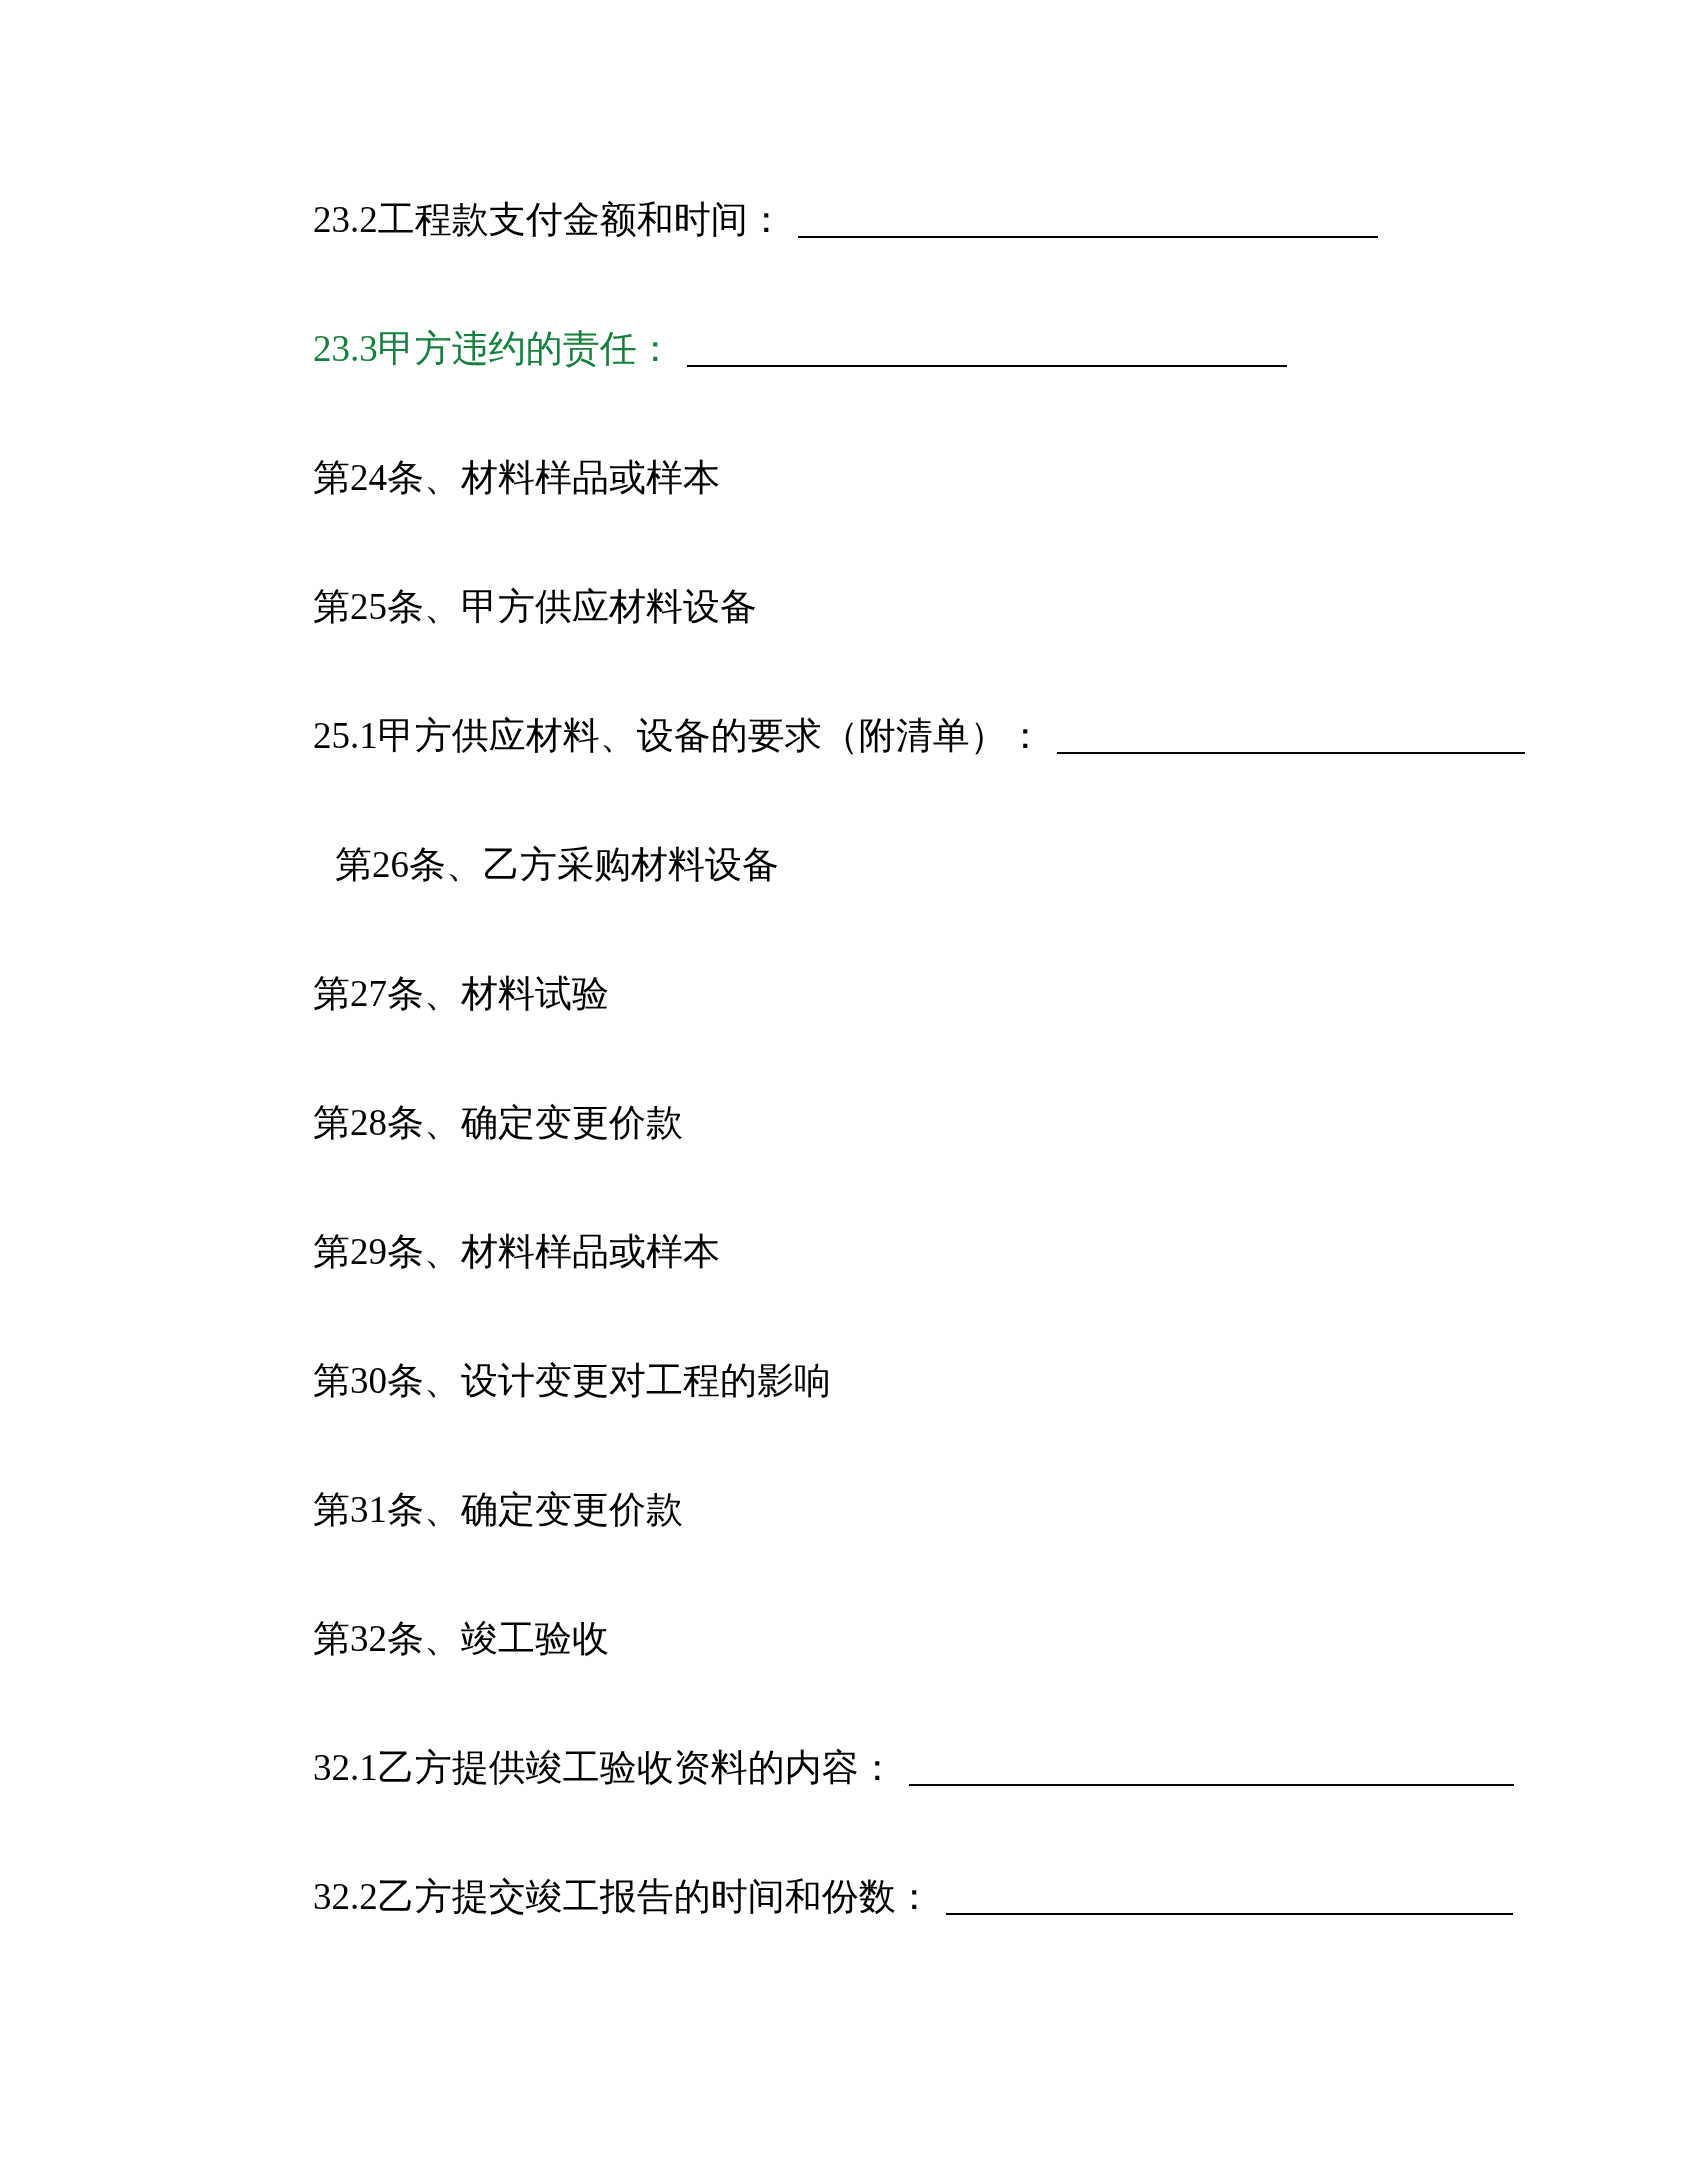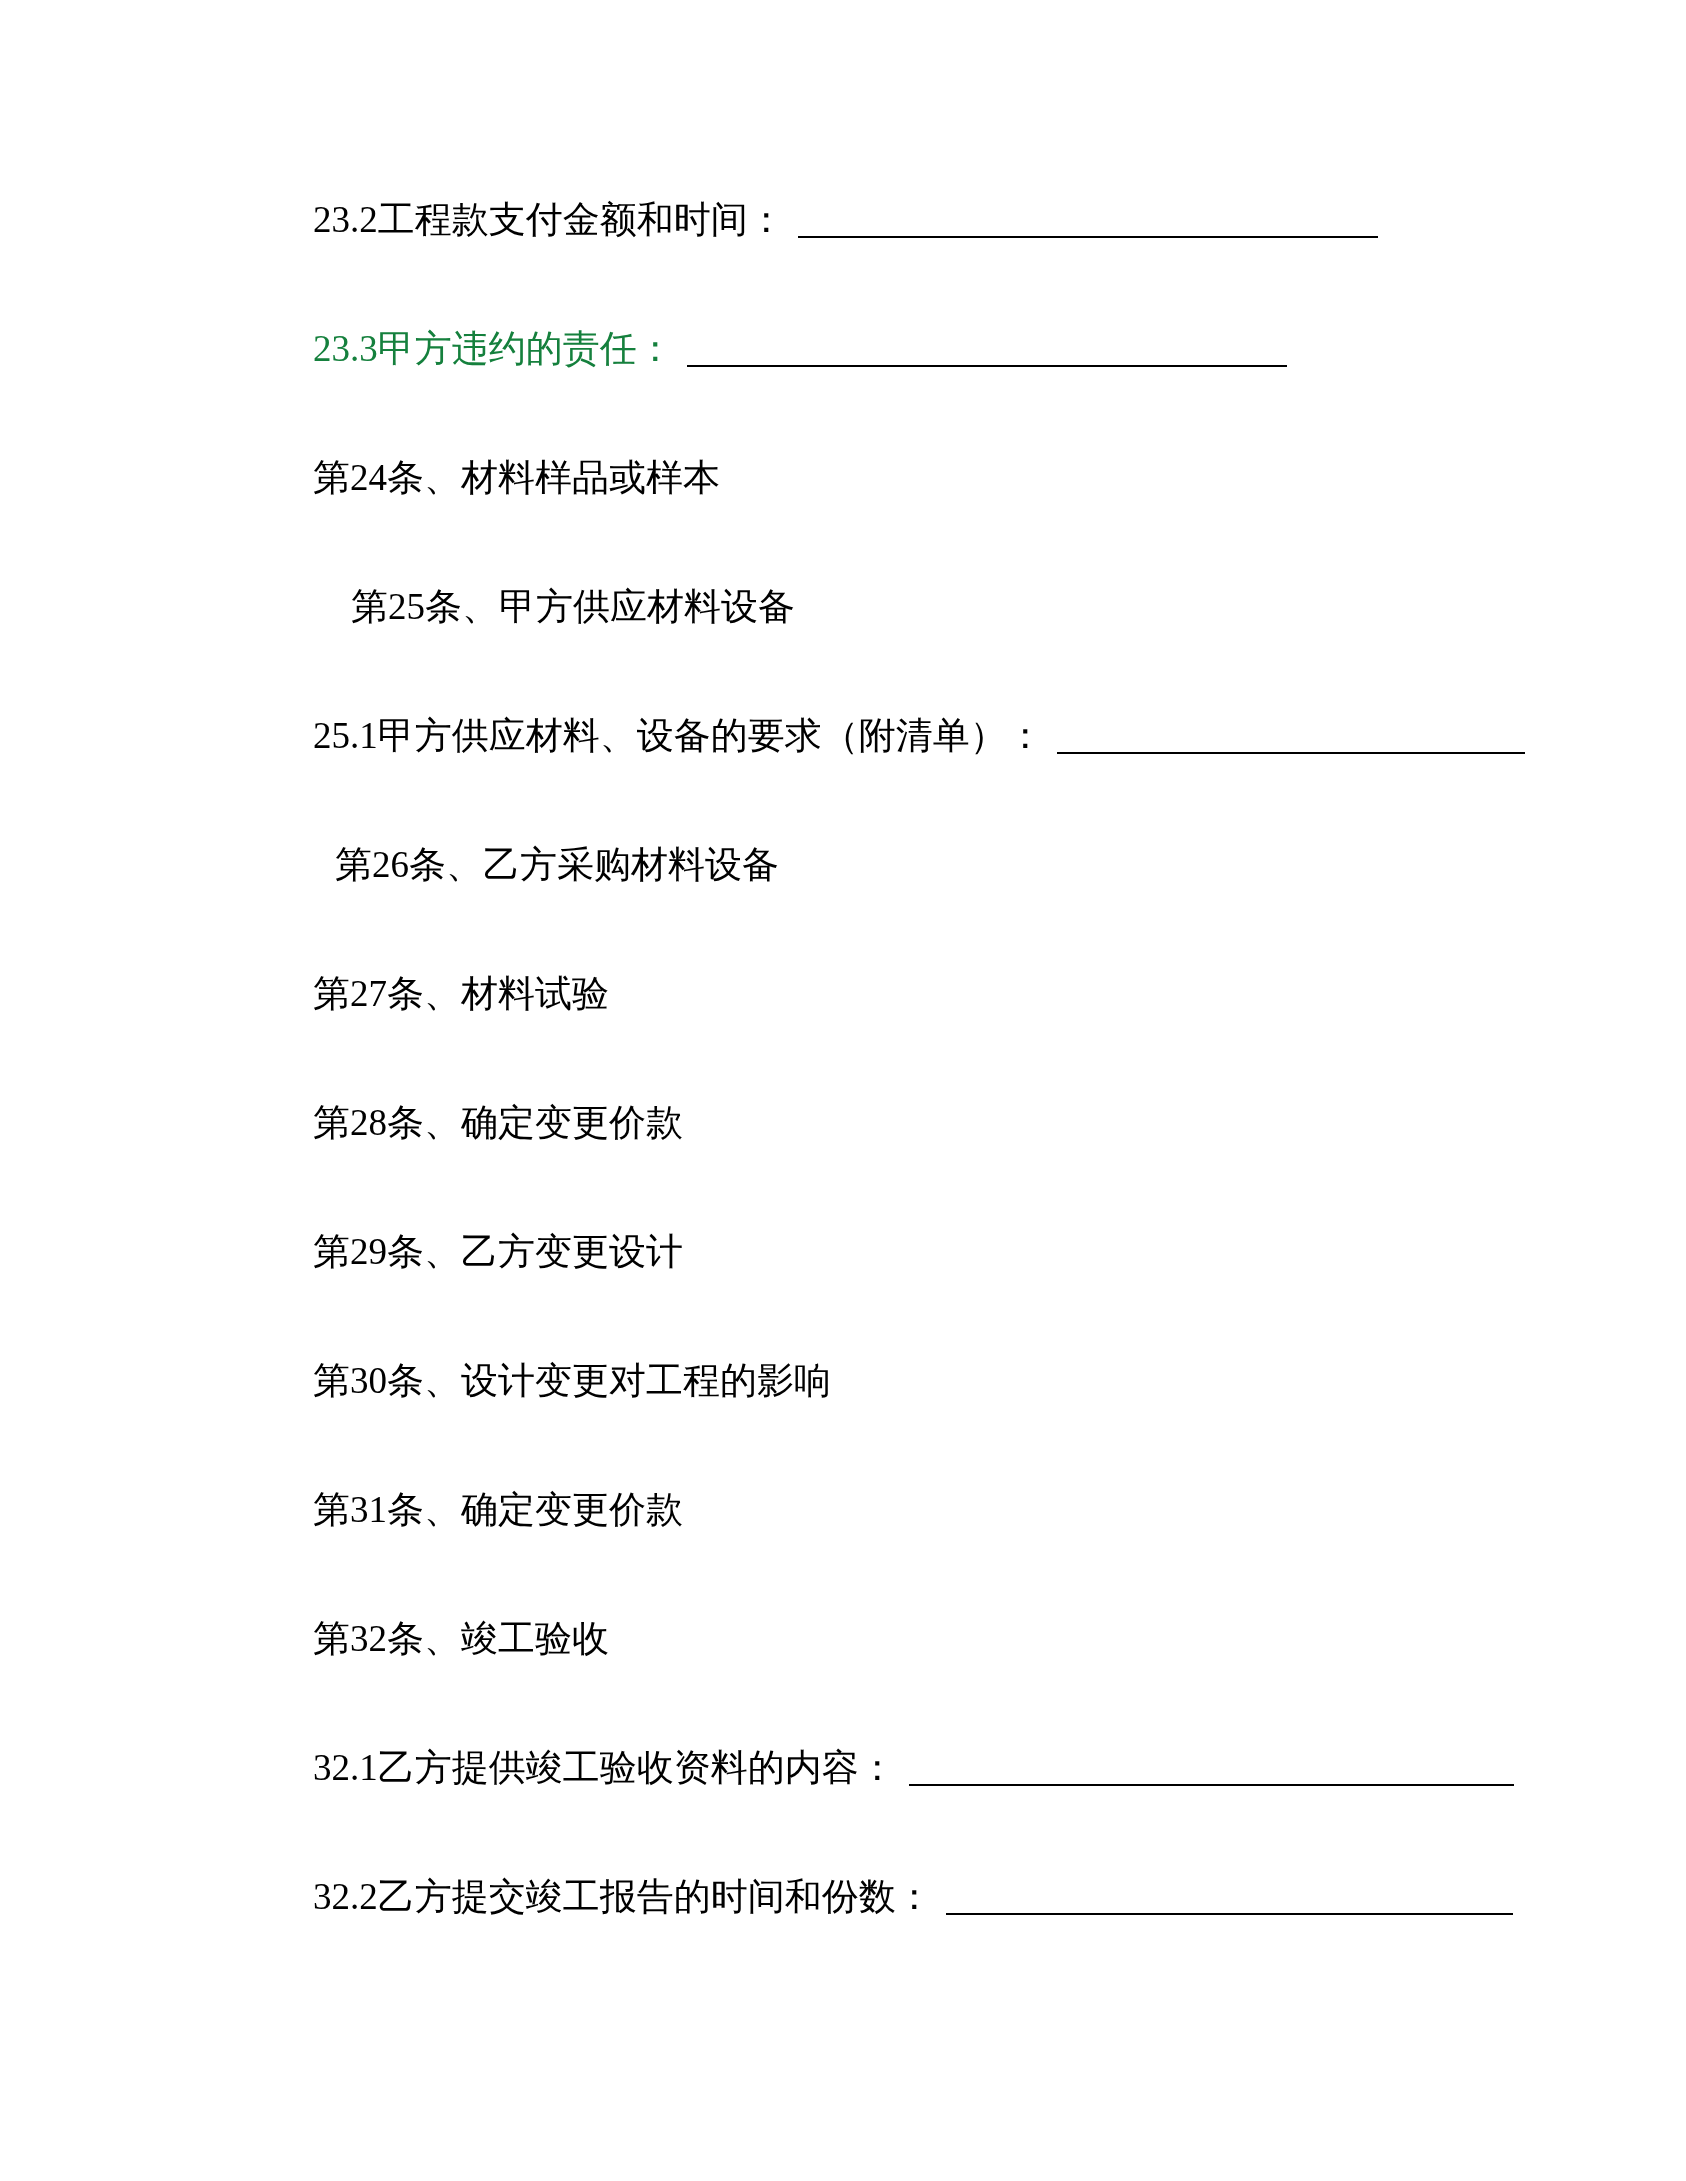--- a/index.html
+++ b/index.html
@@ -41,26 +41,26 @@
   }
 </style>
 </head>
 <body>
 
 <div class="page">
   <div class="content" id="lines-container">
       <p class="line"><span class="clause-text" style="color: rgb(0, 0, 0);">23.2工程款支付金额和时间：</span><span class="blank" style="width: 580px; border-bottom-color: rgb(0, 0, 0);"></span></p>
       <p class="line"><span class="clause-text" style="color: #15803d;">23.3甲方违约的责任：</span><span class="blank" style="width: 600px; border-bottom-color: rgb(0, 0, 0);"></span></p>
       <p class="line"><span class="clause-text" style="color: rgb(0, 0, 0);">第24条、材料样品或样本</span></p>
-      <p class="line"><span class="clause-text" style="color: rgb(0, 0, 0); margin-left: 38px;">第25条、甲方供应材料设备</span></p>
+      <p class="line"><span class="clause-text" style="color: rgb(0, 0, 0);">第25条、甲方供应材料设备</span></p>
       <p class="line"><span class="clause-text" style="color: rgb(0, 0, 0);">25.1甲方供应材料、设备的要求（附清单）：</span><span class="blank" style="width: 468px; border-bottom-color: rgb(0, 0, 0);"></span></p>
       <p class="line"><span class="clause-text" style="color: rgb(0, 0, 0); margin-left: 22px;">第26条、乙方采购材料设备</span></p>
       <p class="line"><span class="clause-text" style="color: rgb(0, 0, 0);">第27条、材料试验</span></p>
       <p class="line"><span class="clause-text" style="color: rgb(0, 0, 0);">第28条、确定变更价款</span></p>
-      <p class="line"><span class="clause-text" style="color: rgb(0, 0, 0);">第29条、乙方变更设计</span></p>
+      <p class="line"><span class="clause-text" style="color: rgb(0, 0, 0);">第29条、材料样品或样本</span></p>
       <p class="line"><span class="clause-text" style="color: rgb(0, 0, 0);">第30条、设计变更对工程的影响</span></p>
       <p class="line"><span class="clause-text" style="color: rgb(0, 0, 0);">第31条、确定变更价款</span></p>
       <p class="line"><span class="clause-text" style="color: rgb(0, 0, 0);">第32条、竣工验收</span></p>
       <p class="line"><span class="clause-text" style="color: rgb(0, 0, 0);">32.1乙方提供竣工验收资料的内容：</span><span class="blank" style="width: 605px; border-bottom-color: rgb(0, 0, 0);"></span></p>
       <p class="line"><span class="clause-text" style="color: rgb(0, 0, 0);">32.2乙方提交竣工报告的时间和份数：</span><span class="blank" style="width: 567px; border-bottom-color: rgb(0, 0, 0);"></span></p>
     </div>
 </div>
 
 
 </body></html>

